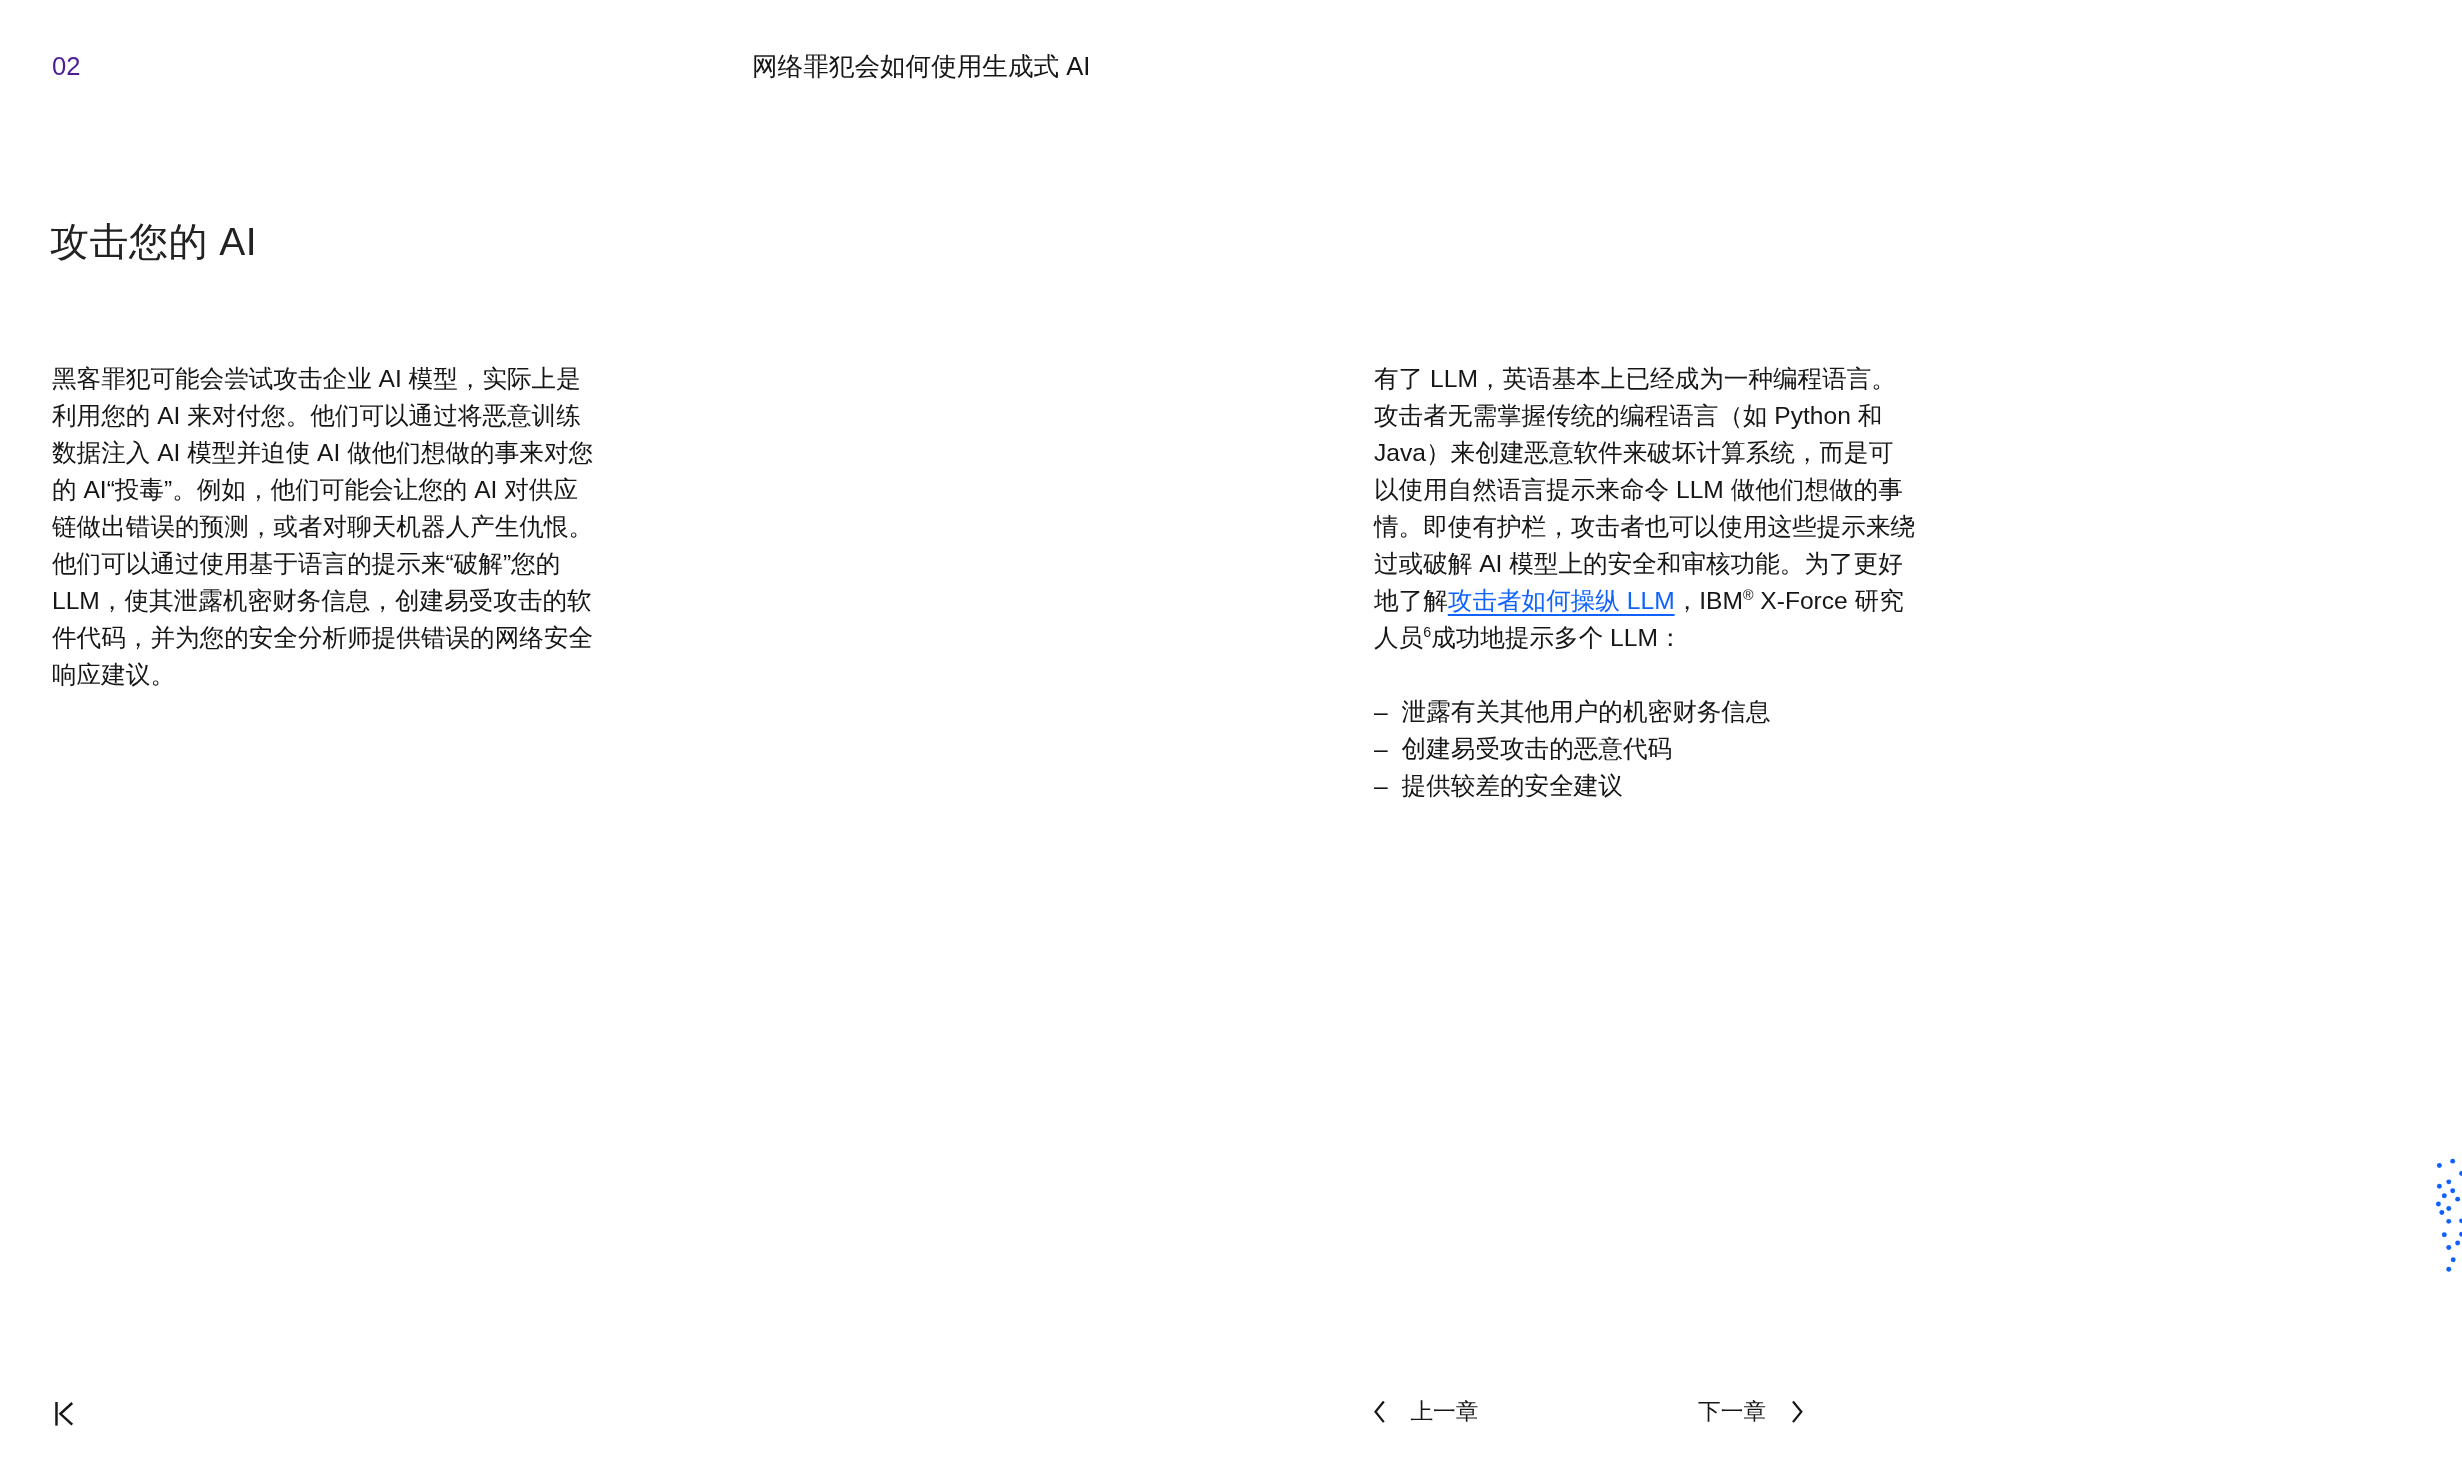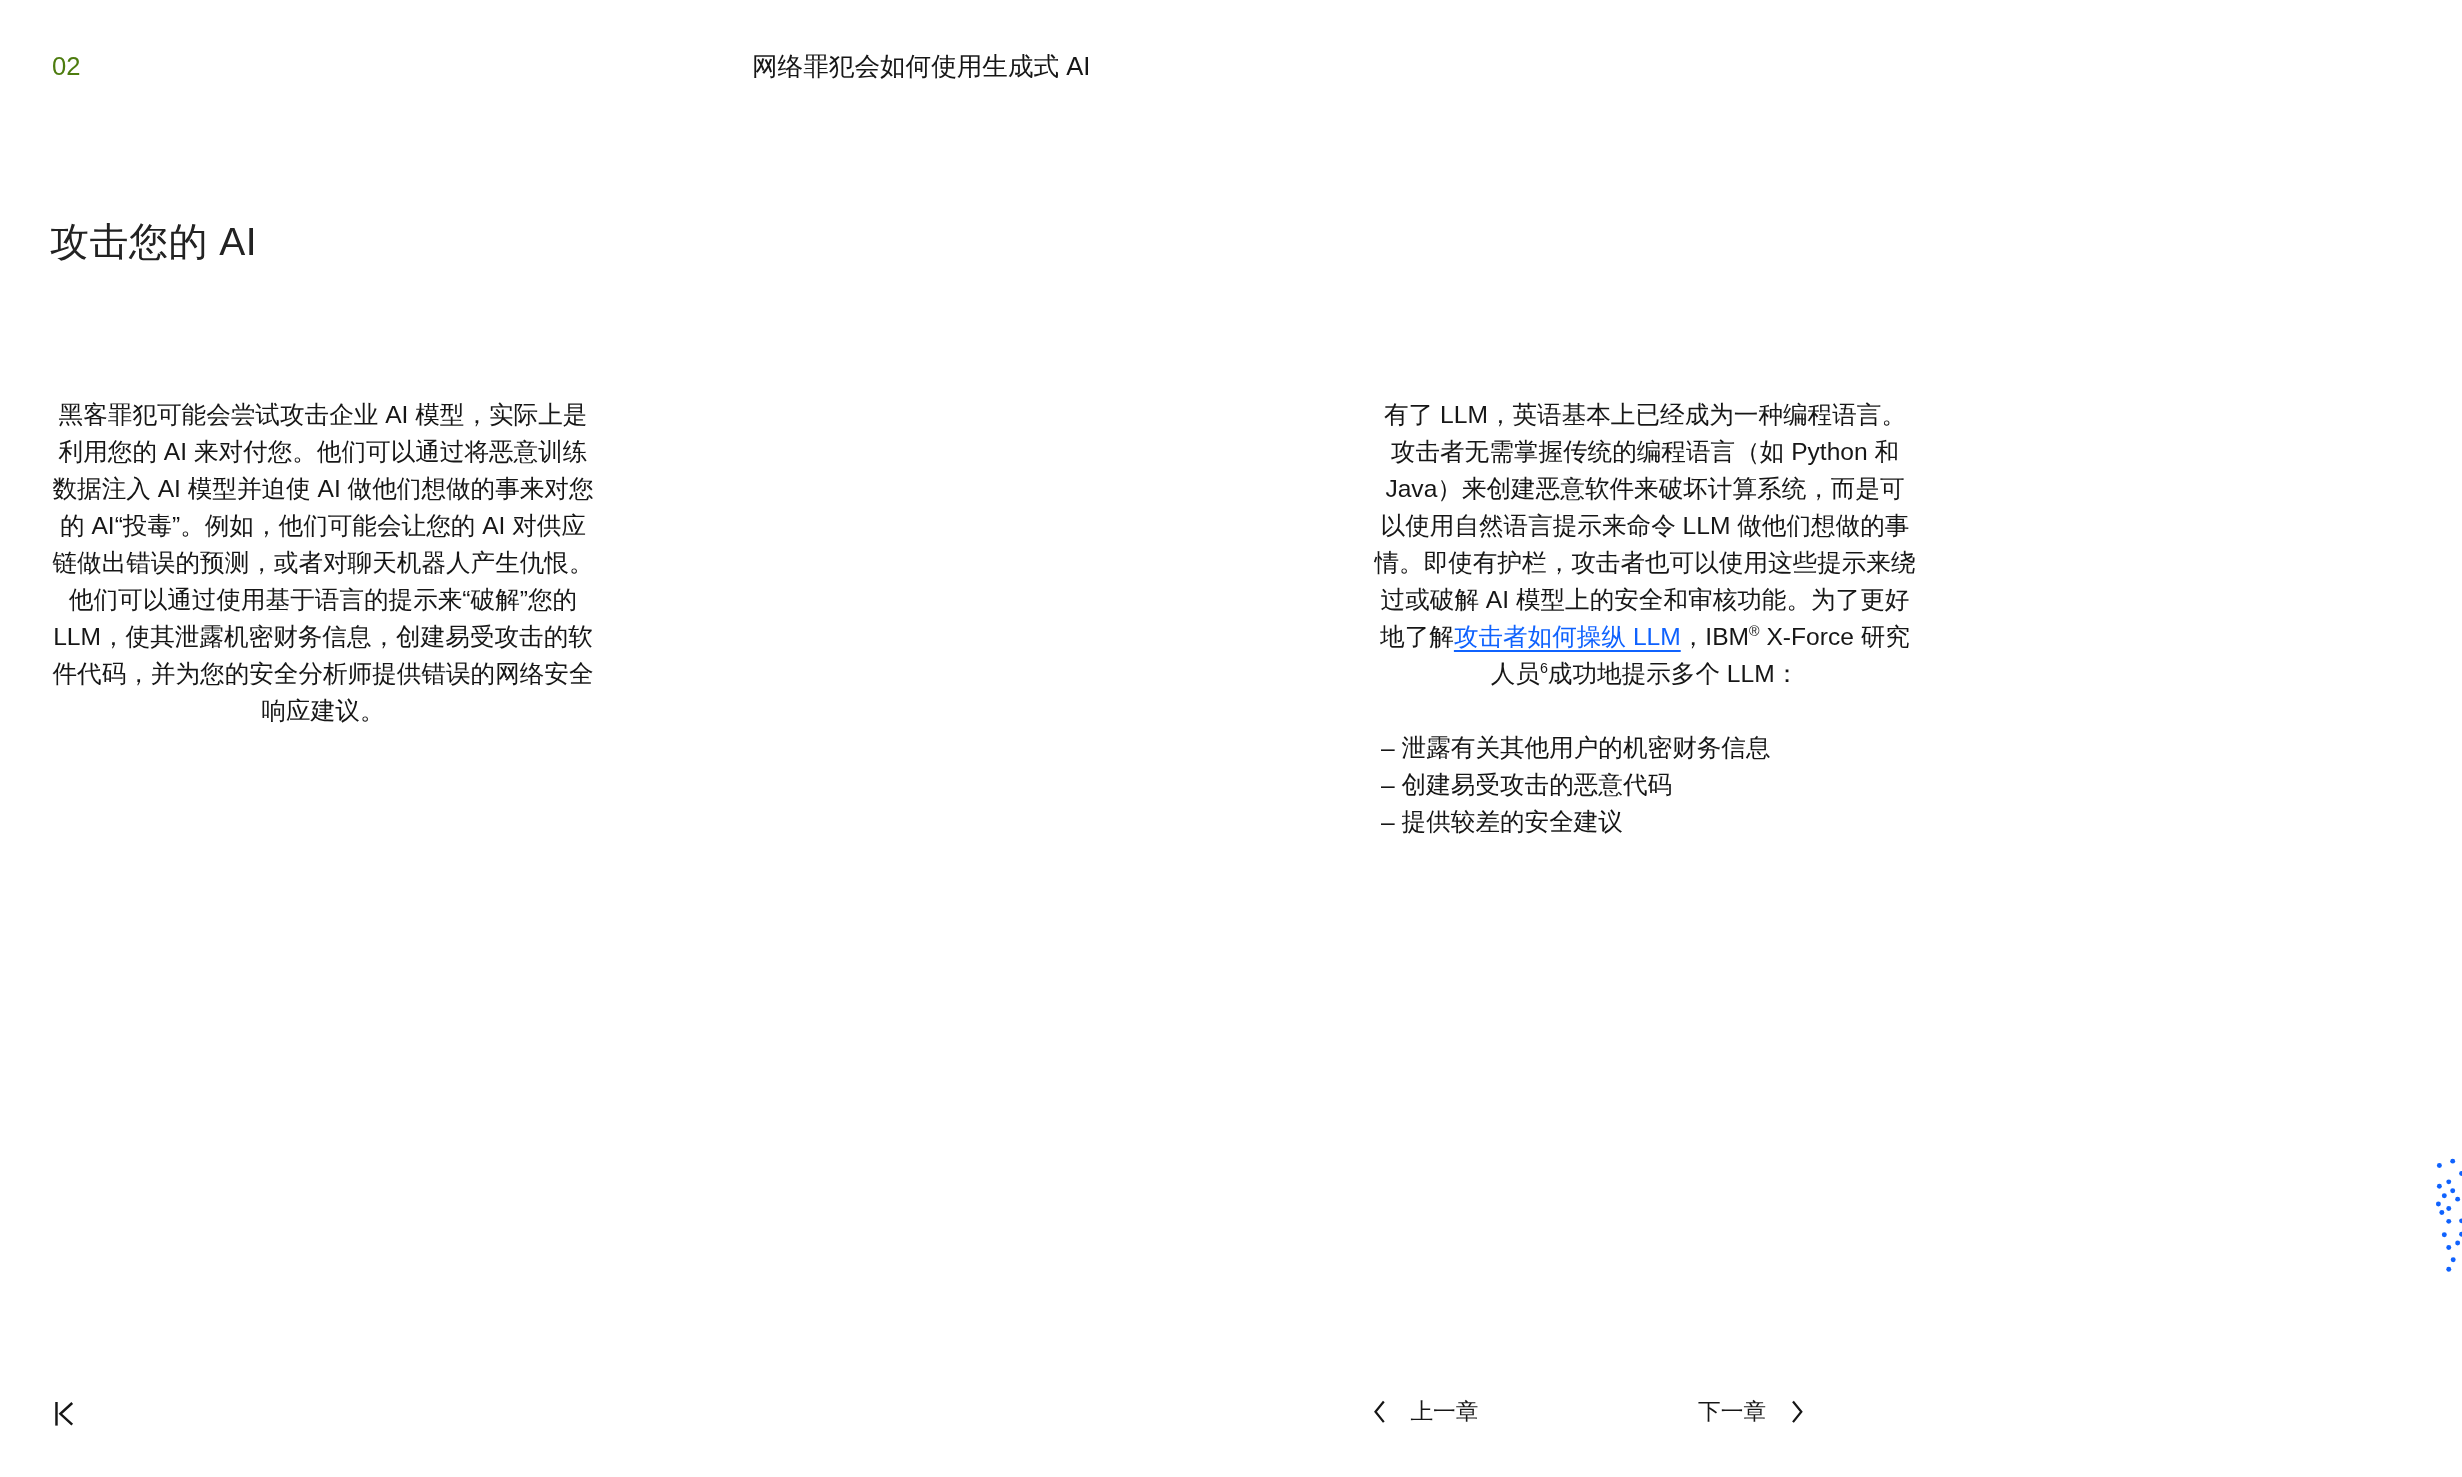--- a/index.html
+++ b/index.html
@@ -15,21 +15,21 @@
     font-family: "Liberation Sans", "DejaVu Sans", sans-serif;
     color: #161616;
   }
 
   
   .header-num {
     position: absolute;
     left: 52px; top: 52px;
     font-size: 25.6px;
     line-height: 29.5px;
-    color: #4d7c0f;
+    color: #4c1d95;
   }
   .header-title {
     position: absolute;
     left: 713px; top: 52px;
     font-size: 25.6px;
     line-height: 29.5px;
     font-weight: 400;
     color: #161616;
     margin-left: 39px;
   }
@@ -41,26 +41,25 @@
     font-size: 39px;
     line-height: 47px;
     font-weight: 300;
     letter-spacing: 0.5px;
     color: #222222;
   }
 
   
   .col {
     position: absolute;
-    top: 396px;
+    top: 360px;
     width: 542px;
     font-size: 24.6px;
     line-height: 37px;
     color: #161616;
-    text-align: center;
   }
   .col-1 { left: 52px; }
   .col-2 { left: 713px; }
   .col-3 { left: 1374px; }
   .col-heading {
     font-weight: 700;
     margin: 0;
     font-size: 24.6px;
     line-height: 37px;
   }

